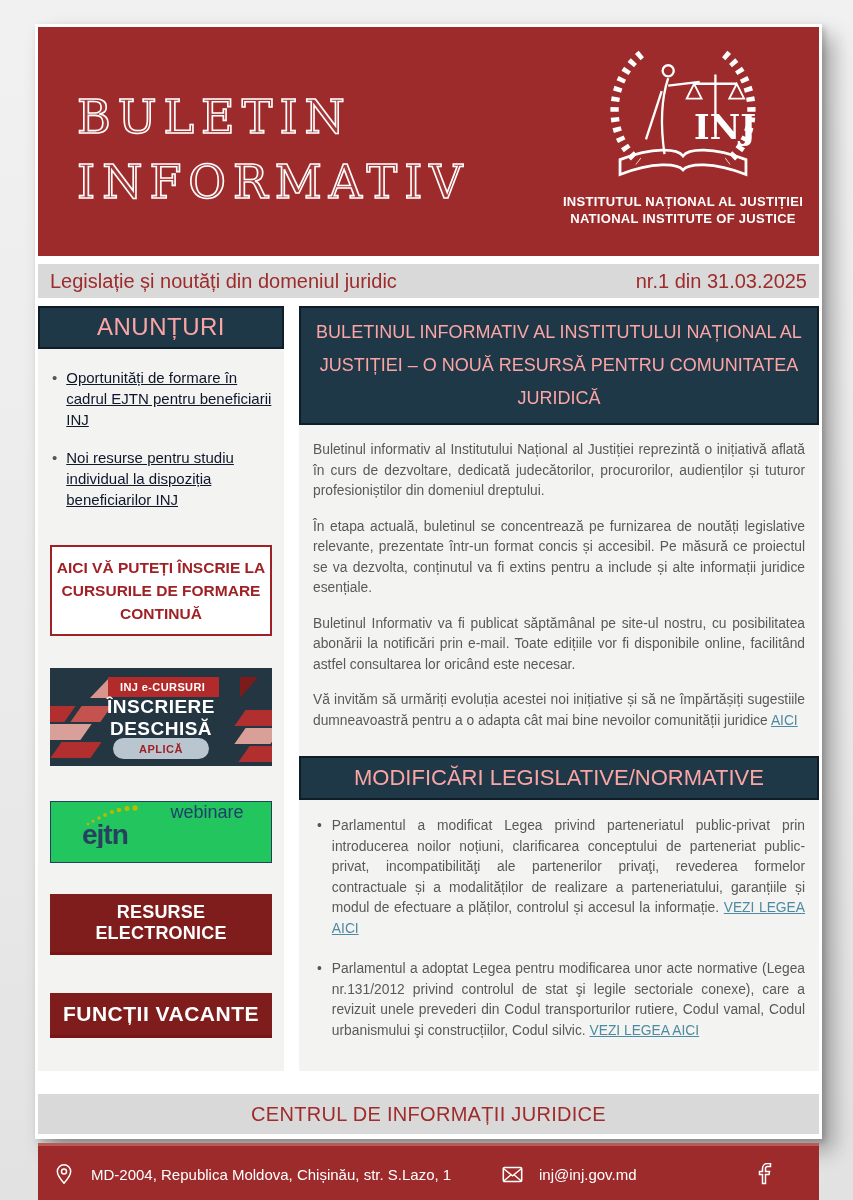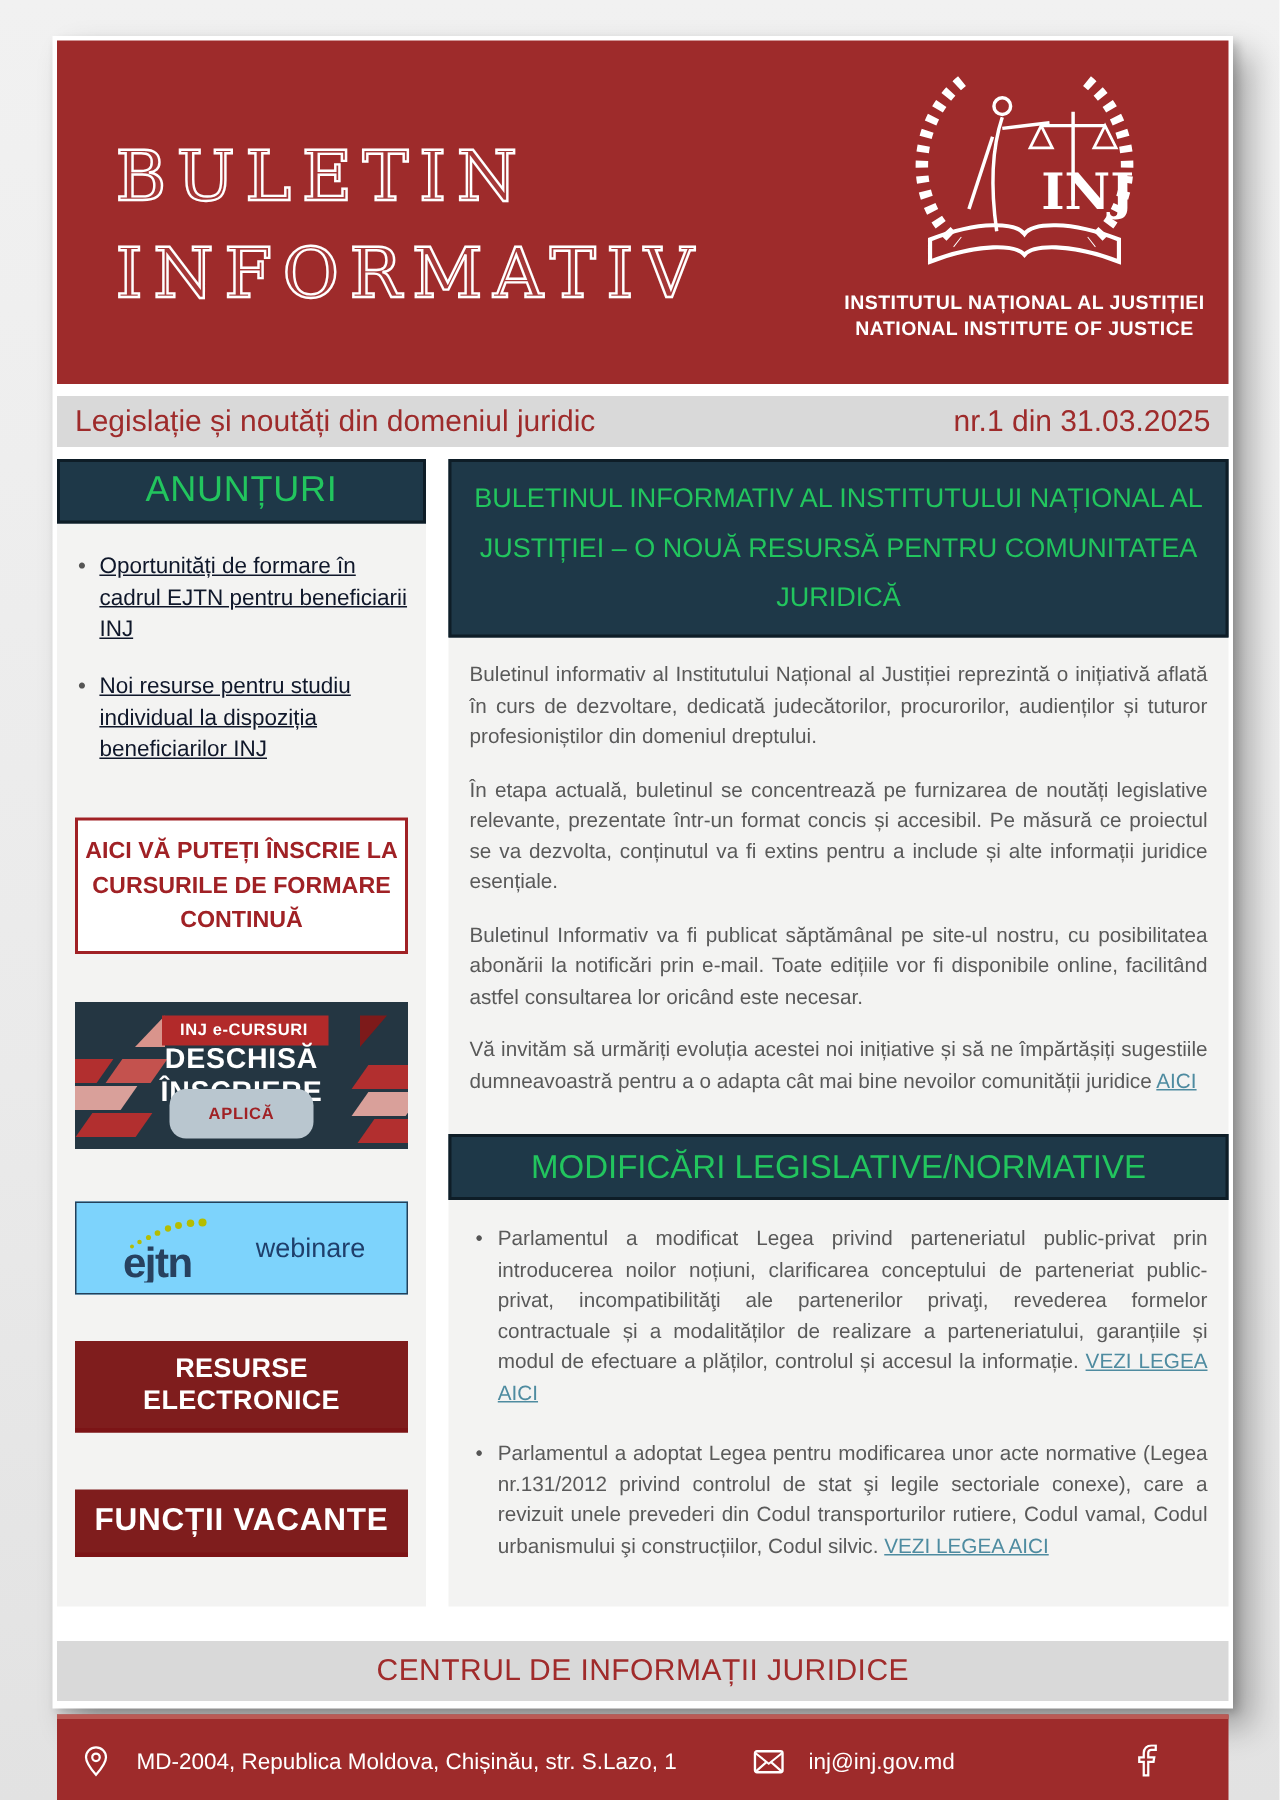--- a/index.html
+++ b/index.html
@@ -28,21 +28,21 @@
   .subbar {
     margin-top:8px; height:34px; background:#d9d9d9; color:#9e2b2b;
     display:flex; align-items:center; justify-content:space-between; padding:0 12px;
     font-size:20px;
   }
   
   .content { display:flex; gap:15px; margin-top:8px; }
   .sidebar { width:246px; min-height:672px; background:#f3f3f2; }
   .main { flex:1; min-height:672px; background:#f3f3f2; }
   .navy-box {
-    background:#1e3848; border:2px solid #0e1d27; color:#22c55e; text-align:center;
+    background:#1e3848; border:2px solid #0e1d27; color:#fca5a5; text-align:center;
   }
   .side-header { font-size:24px; padding:5px 0 6px; letter-spacing:.5px; }
   .side-links { padding:18px 12px 4px 8px; }
   .side-links ul { list-style:none; }
   .side-links li { display:flex; margin-bottom:17px; font-size:15px; line-height:21px; }
   .side-links li .dot { color:#555; margin:0 9px 0 6px; }
   .side-links a { color:#0f172a; text-decoration:underline; cursor:pointer; }
   .enroll-box {
     margin:14px 12px 0; background:#fff; border:2px solid #a02125; color:#a02125;
     font-weight:bold; text-align:center; font-size:15.5px; line-height:23px; padding:9px 4px;
@@ -55,28 +55,28 @@
     position:absolute; top:9px; left:58px; background:#b22a2a; color:#fff;
     font-size:11px; font-weight:bold; letter-spacing:.4px; padding:4px 14px 4px 12px;
   }
   .ribbon-tip { position:absolute; top:9px; left:40px; width:0; height:0;
     border-bottom:21px solid #d9948c; border-left:20px solid transparent; }
   .ribbon-fold { position:absolute; top:9px; left:190px; width:0; height:0;
     border-top:21px solid #7d1a1a; border-right:18px solid transparent; }
   .banner-title { position:absolute; top:28px; width:100%; text-align:center; color:#fff;
     font-weight:bold; font-size:19px; line-height:22px; letter-spacing:.5px; }
   .apply-pill {
-    position:absolute; left:50%; transform:translateX(-50%); bottom:7px; width:96px; height:33px;
+    position:absolute; left:50%; transform:translateX(-50%); bottom:7px; width:96px; height:21px;
     background:#b9c6cf; border-radius:11px; color:#a02125; font-size:11px; font-weight:bold;
     display:flex; align-items:center; justify-content:center; letter-spacing:.5px; cursor:pointer;
   }
   
   .ejtn-box {
-    margin:35px 12px 0; height:62px; background:#7dd3fc; border:1px solid #23405a;
-    display:flex; align-items:center; justify-content:center; gap:16px; cursor:pointer;
+    margin:35px 12px 0; height:62px; background:#22c55e; border:1px solid #23405a;
+    display:flex; align-items:flex-start; justify-content:center; gap:16px; cursor:pointer;
   }
   .ejtn-webinare { color:#1f3f6b; font-weight:normal; font-size:18px; }
   
   .btn-red {
     margin:31px 12px 0; background:#7f1d1d; border-bottom:3px solid #7c1416; color:#fff;
     font-weight:bold; text-align:center; cursor:pointer;
   }
   .btn-resurse { font-size:18px; padding:8px 0; letter-spacing:.2px; }
   .btn-vacante { font-size:21px; padding:9px 0; margin-top:38px; letter-spacing:.5px; }
   
@@ -167,22 +167,22 @@
         <div class="stripe" style="left:-10px;top:56px;width:46px;height:16px;background:#d9a09a;"></div>
         <div class="stripe" style="left:6px;top:74px;width:40px;height:16px;background:#b22f2f;"></div>
         <div class="stripe" style="left:26px;top:38px;width:30px;height:16px;background:#c4524e;"></div>
         <div class="stripe" style="right:-12px;top:42px;width:44px;height:16px;background:#b22f2f;"></div>
         <div class="stripe" style="right:-4px;top:60px;width:36px;height:16px;background:#d9a09a;"></div>
         <div class="stripe" style="right:-16px;top:78px;width:44px;height:16px;background:#b22f2f;"></div>
         <div class="ribbon-tip"></div>
         <div class="ribbon">INJ e-CURSURI</div>
         <div class="ribbon-fold"></div>
         <div class="banner-title">
+          <div>ÎNSCRIERE</div>
           <div>DESCHISĂ</div>
-          <div>ÎNSCRIERE</div>
         </div>
         <div class="apply-pill">APLICĂ</div>
       </div>
 
       <div class="ejtn-box">
         <svg width="76" height="46" viewBox="0 0 76 46">
           <g fill="#b5bd00">
             <circle cx="10" cy="22" r="1.3"></circle>
               <circle cx="15" cy="19" r="1.5"></circle>
               <circle cx="21" cy="16" r="1.7"></circle>

